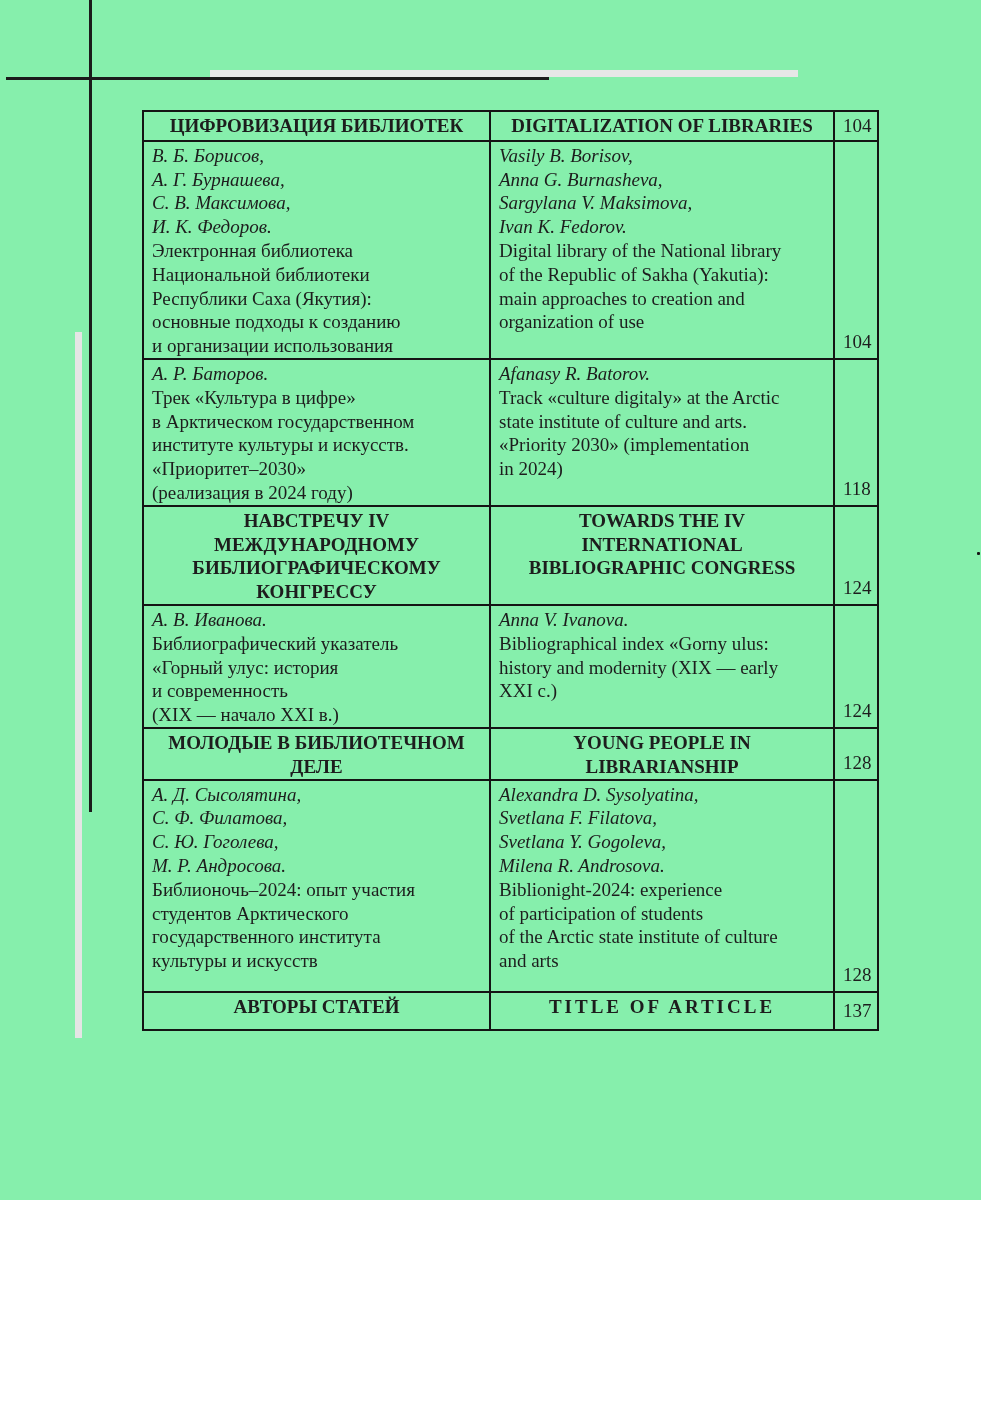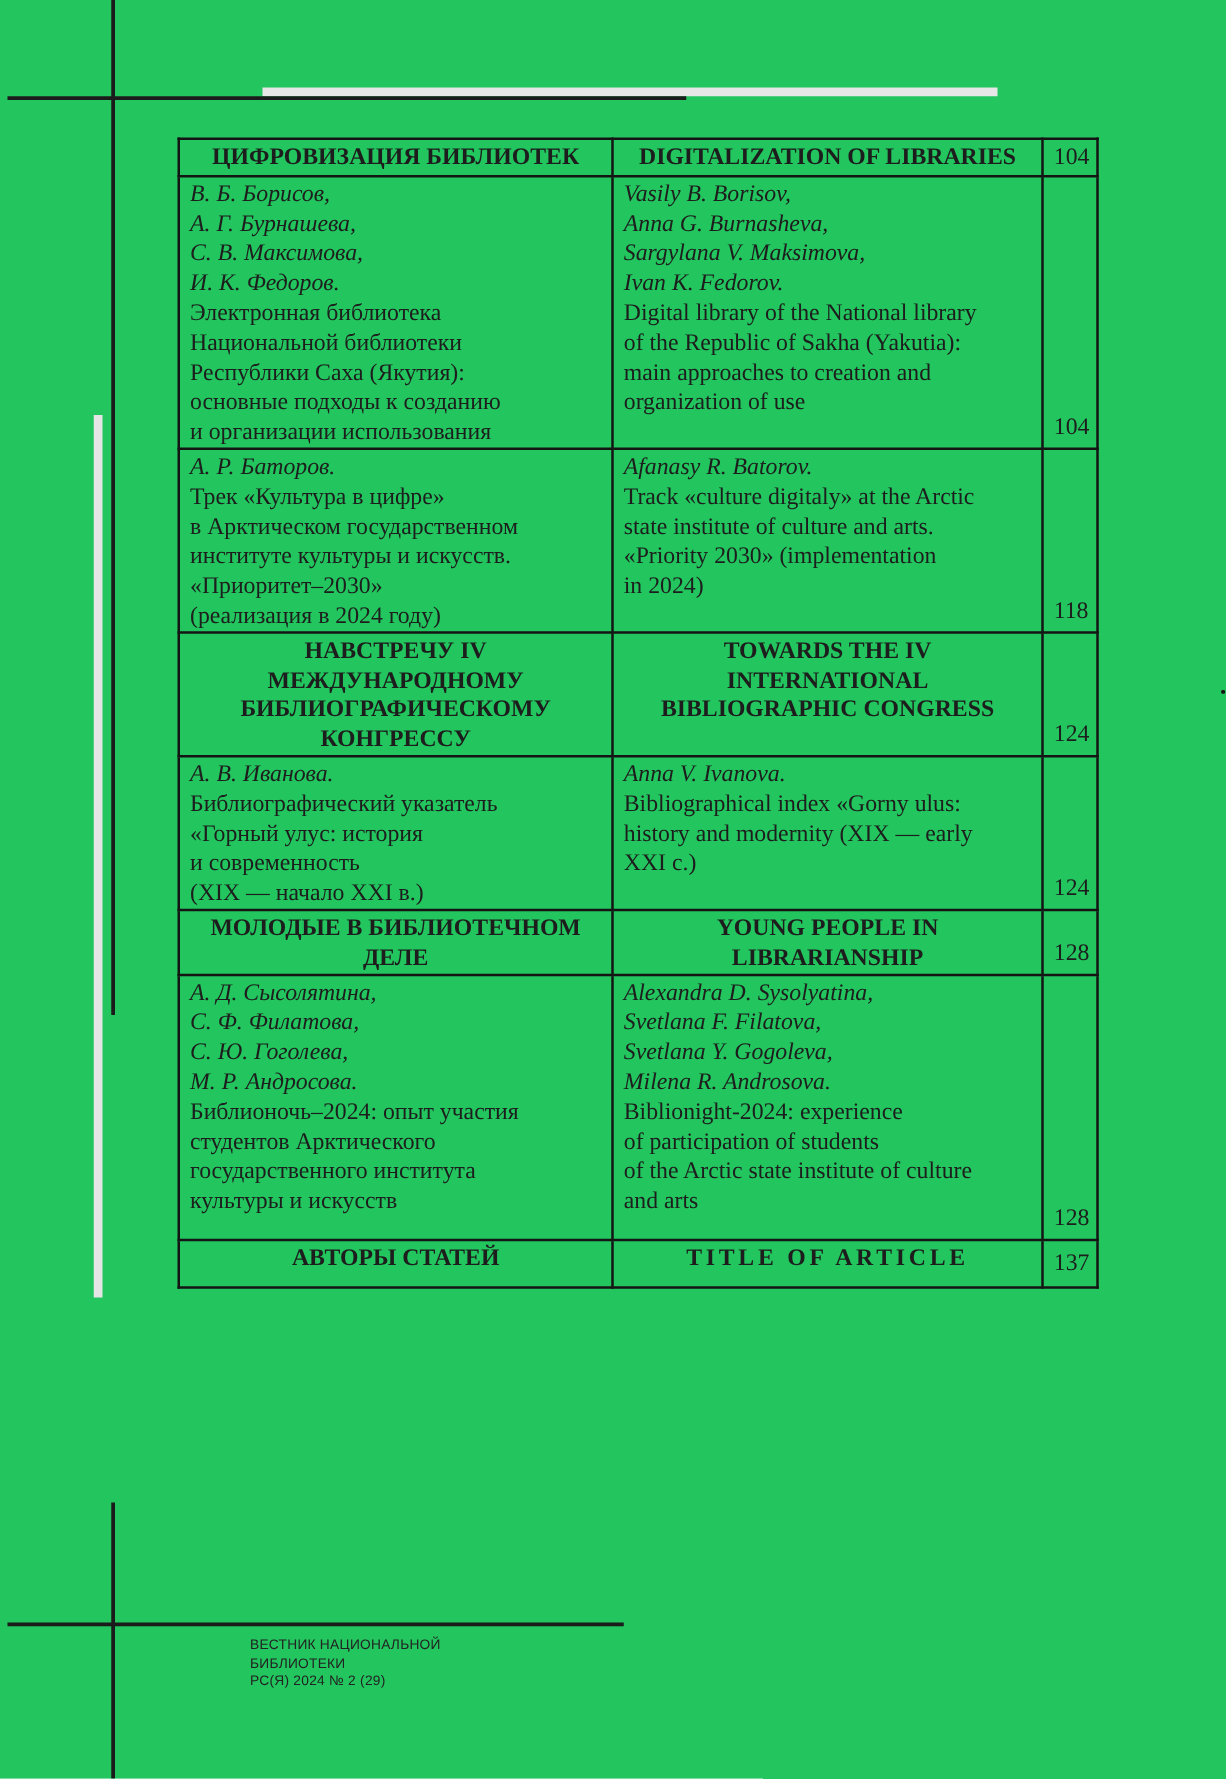--- a/index.html
+++ b/index.html
@@ -1,19 +1,19 @@
 <!DOCTYPE html>
 <html><head>
 <meta charset="utf-8">
 <style>
   html,body{margin:0;padding:0;background:#ffffff;}
   .page{
     position:relative;
-    width:981px;height:1423px;
-    background:#22c55e;
+    width:981px;height:1200px;
+    background:#86efac;
     overflow:hidden;
     font-family:"Liberation Serif", serif;
     color:#1d1d1d;
   }
   
   .deco{position:absolute;}
   .top-gray-bar{left:210px;top:70px;width:588px;height:7px;background:#e7e7e7;}
   .top-hline{left:6px;top:77px;width:543px;height:3px;background:#1b1b1b;}
   .top-vline{left:89px;top:0;width:3px;height:812px;background:#1b1b1b;}
   .left-gray-strip{left:75px;top:332px;width:7px;height:706px;background:#e5e5e5;}

